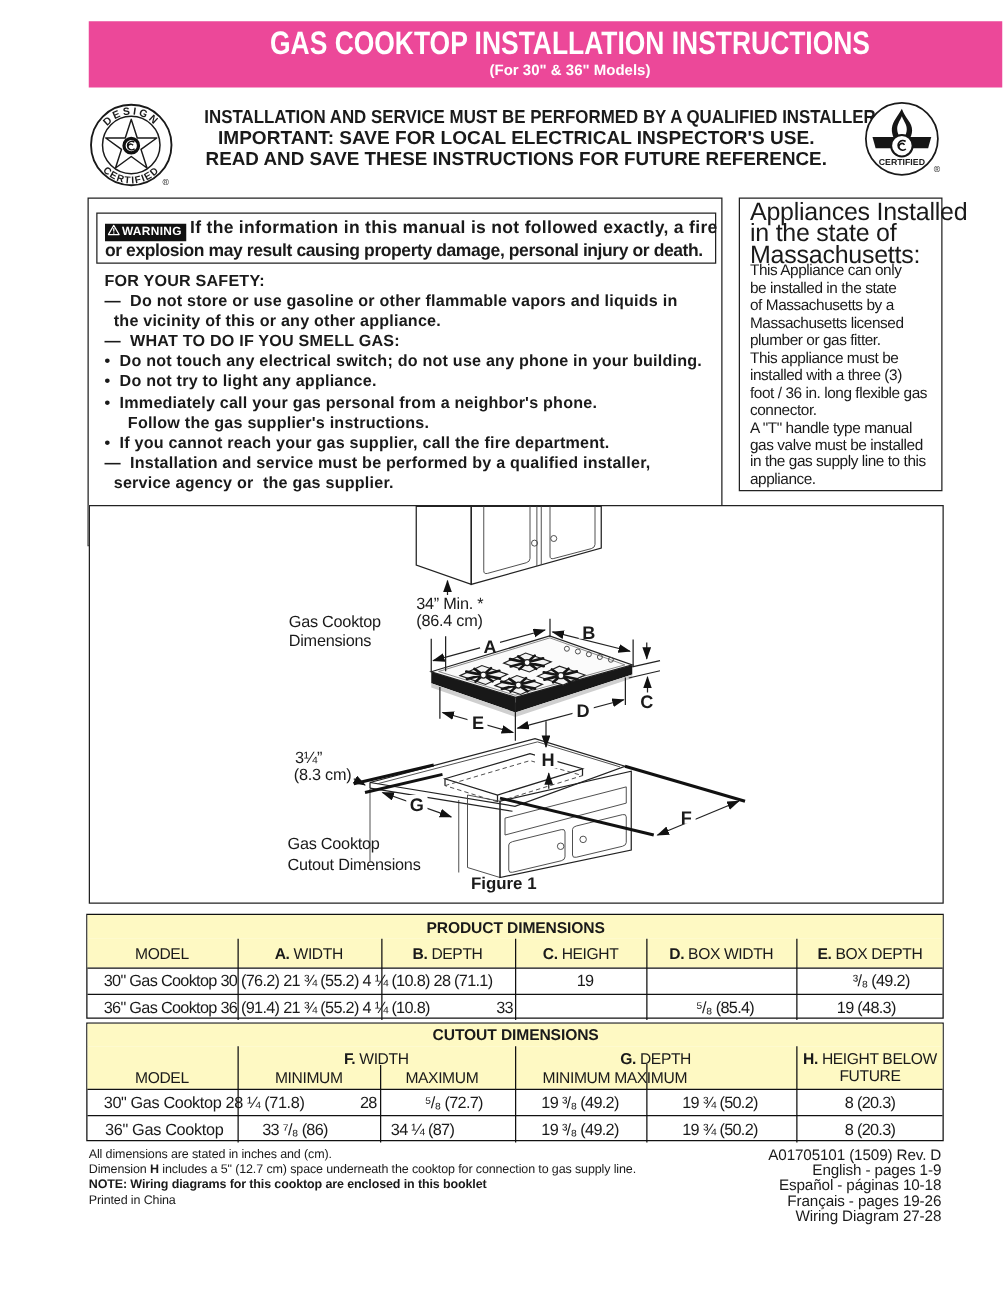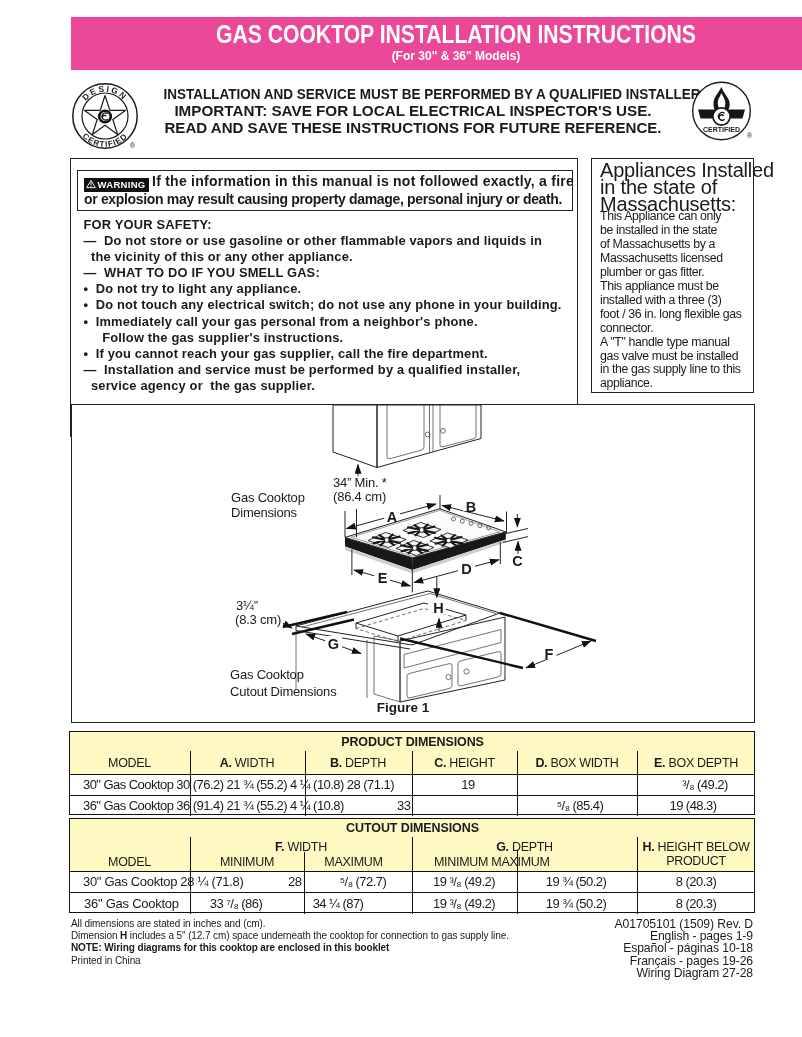--- a/index.html
+++ b/index.html
@@ -116,22 +116,22 @@
               <rect x="6.8" y="9.4" width="1.5" height="1.5" fill="#fff"></rect>
             </svg><span>WARNING</span></span><span class="nw">If the information in this manual is not followed exactly, a fire</span>
         <div class="nw" style="letter-spacing:-0.33px;">or explosion may result causing property damage, personal injury or death.</div>
       </div>
     </div>
     <div class="wlines">
       <div class="wline">FOR YOUR SAFETY:</div>
       <div class="wline">—  Do not store or use gasoline or other flammable vapors and liquids in</div>
       <div class="wline">  the vicinity of this or any other appliance.</div>
       <div class="wline">—  WHAT TO DO IF YOU SMELL GAS:</div>
+      <div class="wline">•  Do not touch any electrical switch; do not use any phone in your building.</div>
       <div class="wline">•  Do not try to light any appliance.</div>
-      <div class="wline">•  Do not touch any electrical switch; do not use any phone in your building.</div>
       <div class="wline">•  Immediately call your gas personal from a neighbor's phone.</div>
       <div class="wline">     Follow the gas supplier's instructions.</div>
       <div class="wline">•  If you cannot reach your gas supplier, call the fire department.</div>
       <div class="wline">—  Installation and service must be performed by a qualified installer,</div>
       <div class="wline">  service agency or  the gas supplier.</div>
     </div>
   </div>
 
   <div class="abs mabox">
     <div class="ma-head">
@@ -342,21 +342,21 @@
     <div class="hline" style="top:62.5px;"></div>
   </div>
 
   <div class="abs tbl" style="left:68.5px;top:818px;width:686px;height:95px;">
     <div class="trow gray" style="top:0;height:18px;">
       <span class="tcell tt cc" style="left:343px;top:2px;">CUTOUT DIMENSIONS</span>
     </div>
     <div class="trow gray" style="top:18px;height:34px;">
       <span class="tcell th cc" style="left:231.5px;top:2.5px;"><b>F.</b><span> WIDTH</span></span>
       <span class="tcell th cc" style="left:455px;top:2.5px;"><b>G.</b><span> DEPTH</span></span>
-      <span class="tcell th cc" style="left:626.5px;top:2.5px;text-align:center;"><b>H.</b><span> HEIGHT BELOW</span><br><span>PRODUCT</span></span>
+      <span class="tcell th cc" style="left:626.5px;top:2.5px;text-align:center;"><b>H.</b><span> HEIGHT BELOW</span><br><span>FUTURE</span></span>
       <span class="tcell th cc" style="left:60px;top:17.5px;">MODEL</span>
       <span class="tcell th cc" style="left:177.5px;top:17.5px;">MINIMUM</span>
       <span class="tcell th cc" style="left:284px;top:17.5px;">MAXIMUM</span>
       <span class="tcell th" style="left:364.5px;top:17.5px;">MINIMUM MAXIMUM</span>
     </div>
     <div class="trow" style="top:52px;height:21px;">
       <span class="tcell td" style="left:13.5px;top:3px;letter-spacing:-0.3px;">30" Gas Cooktop 28 ¼ (71.8)</span>
       <span class="tcell td" style="left:218.5px;top:3px;">28</span>
       <span class="tcell td cc" style="left:293.5px;top:3px;">⁵/₈ (72.7)</span>
       <span class="tcell td cc" style="left:394.5px;top:3px;">19 ³/₈ (49.2)</span>

